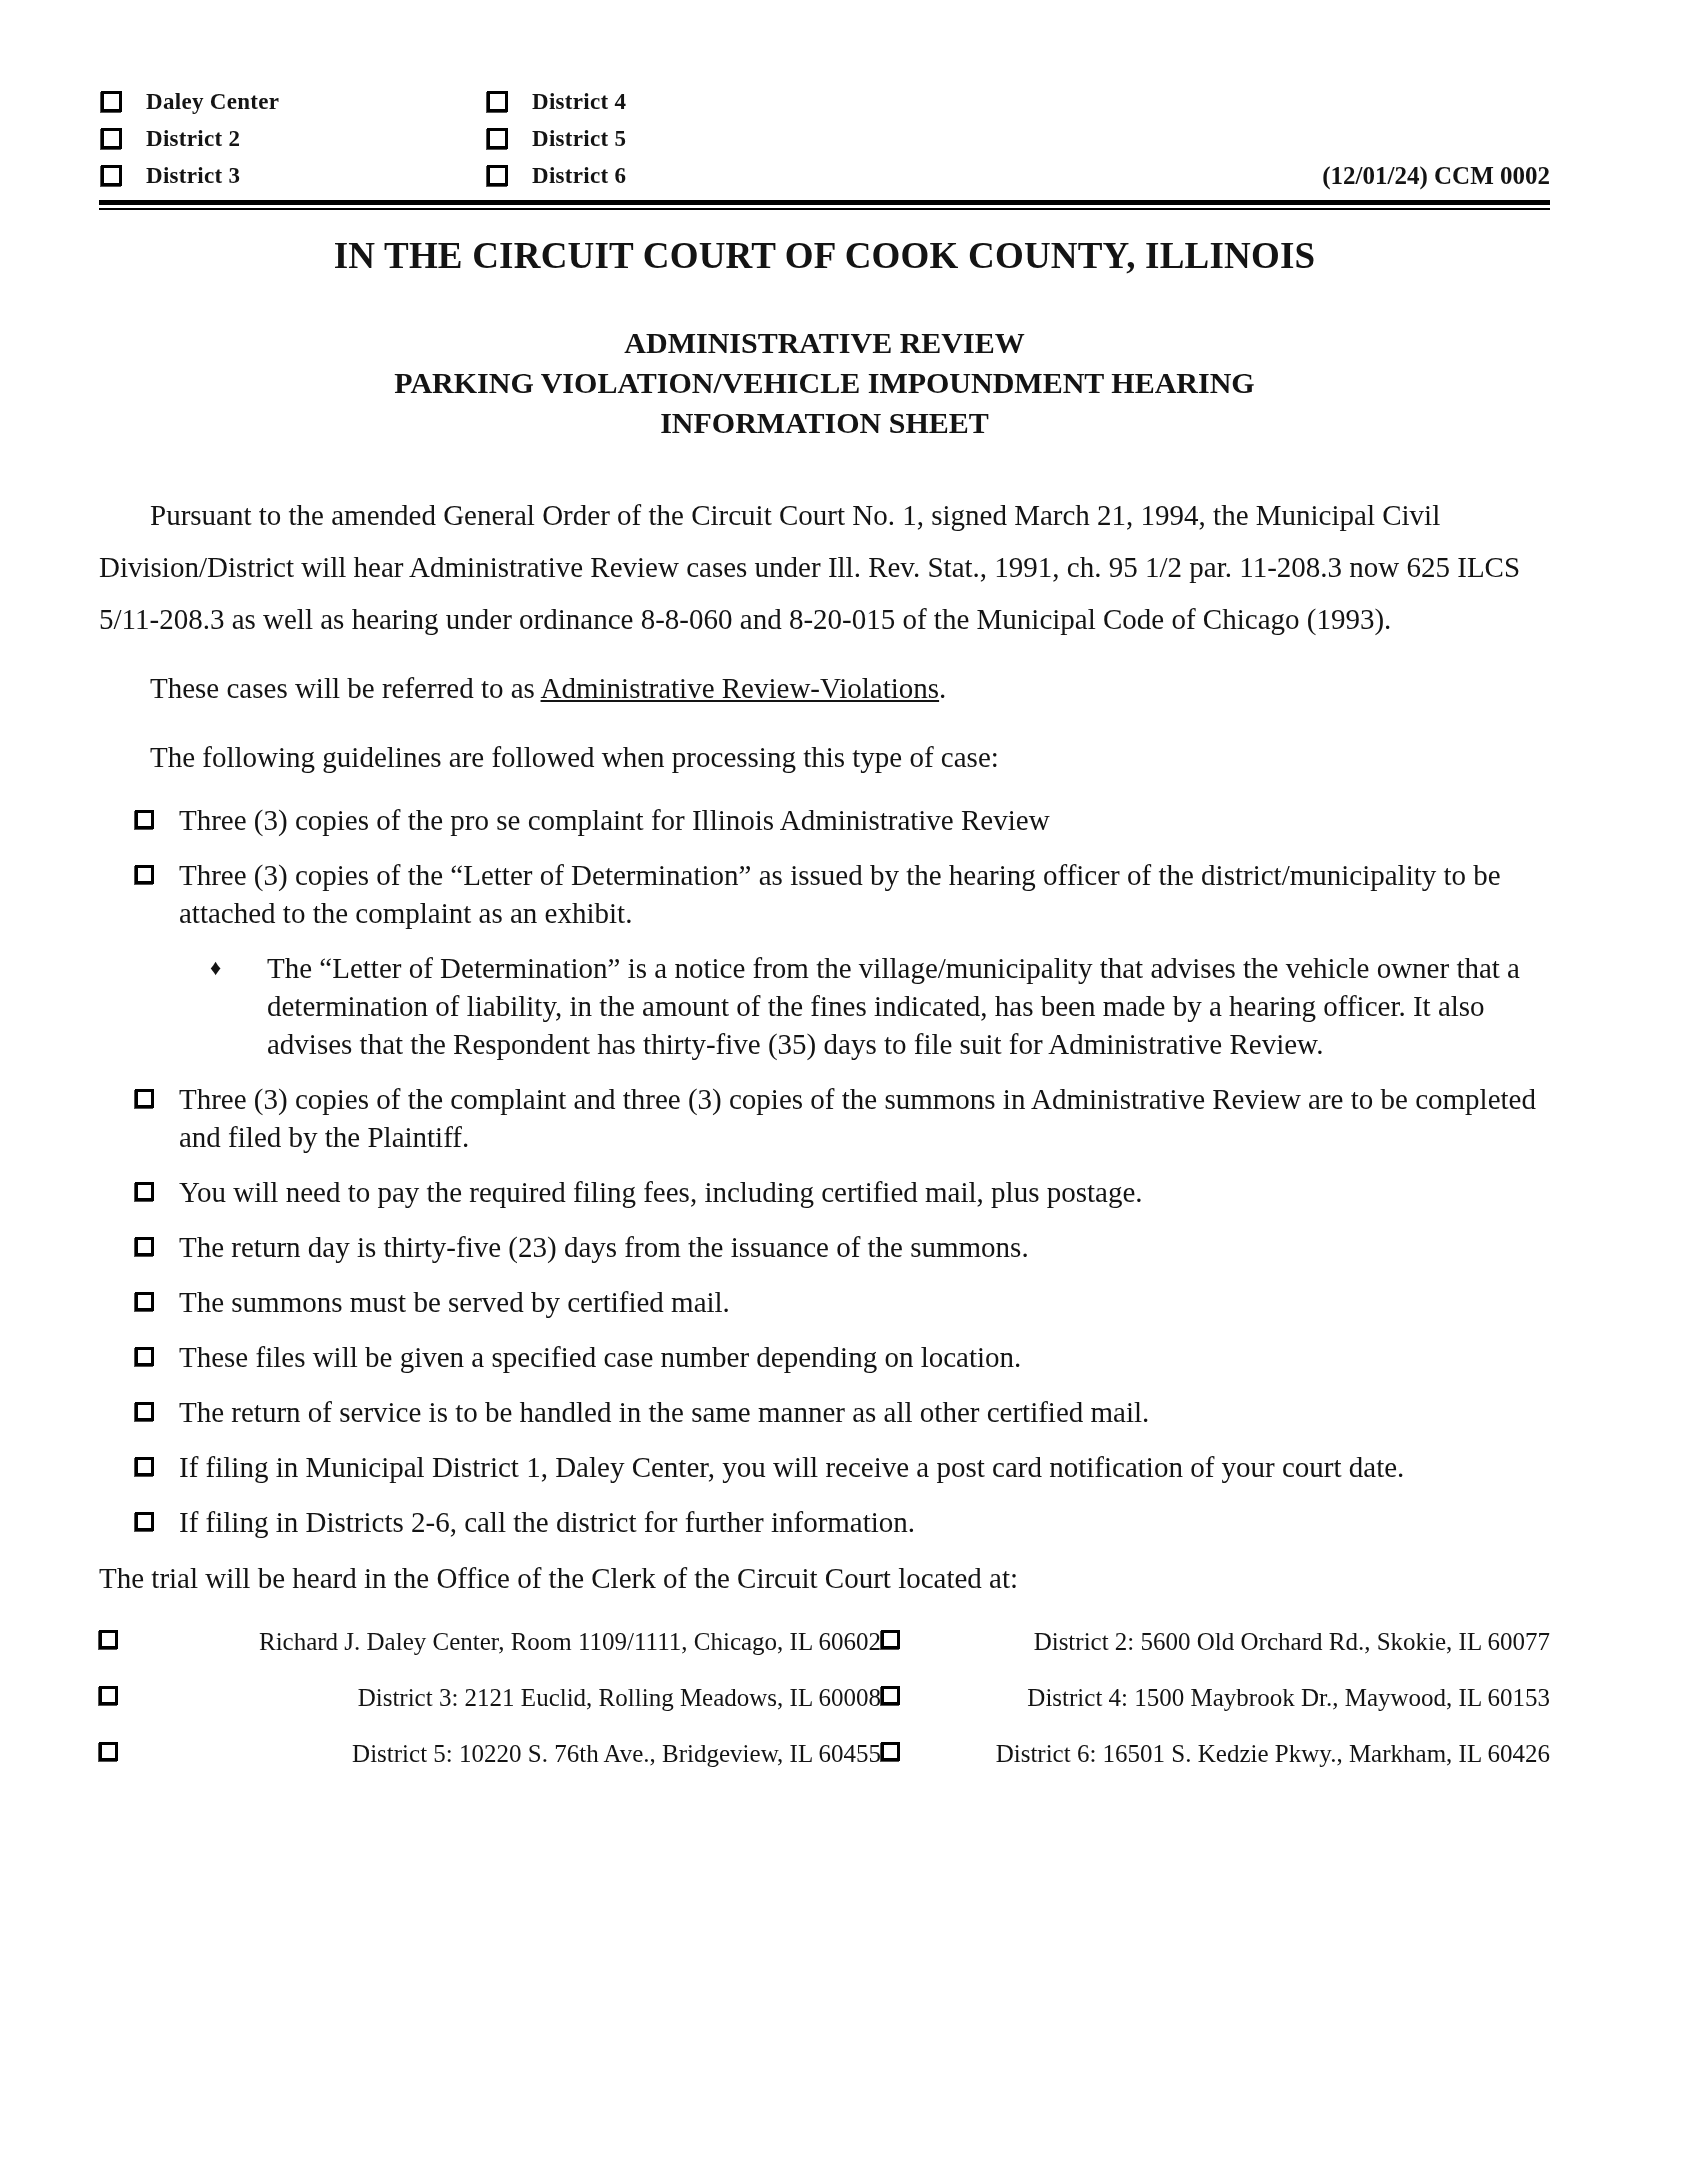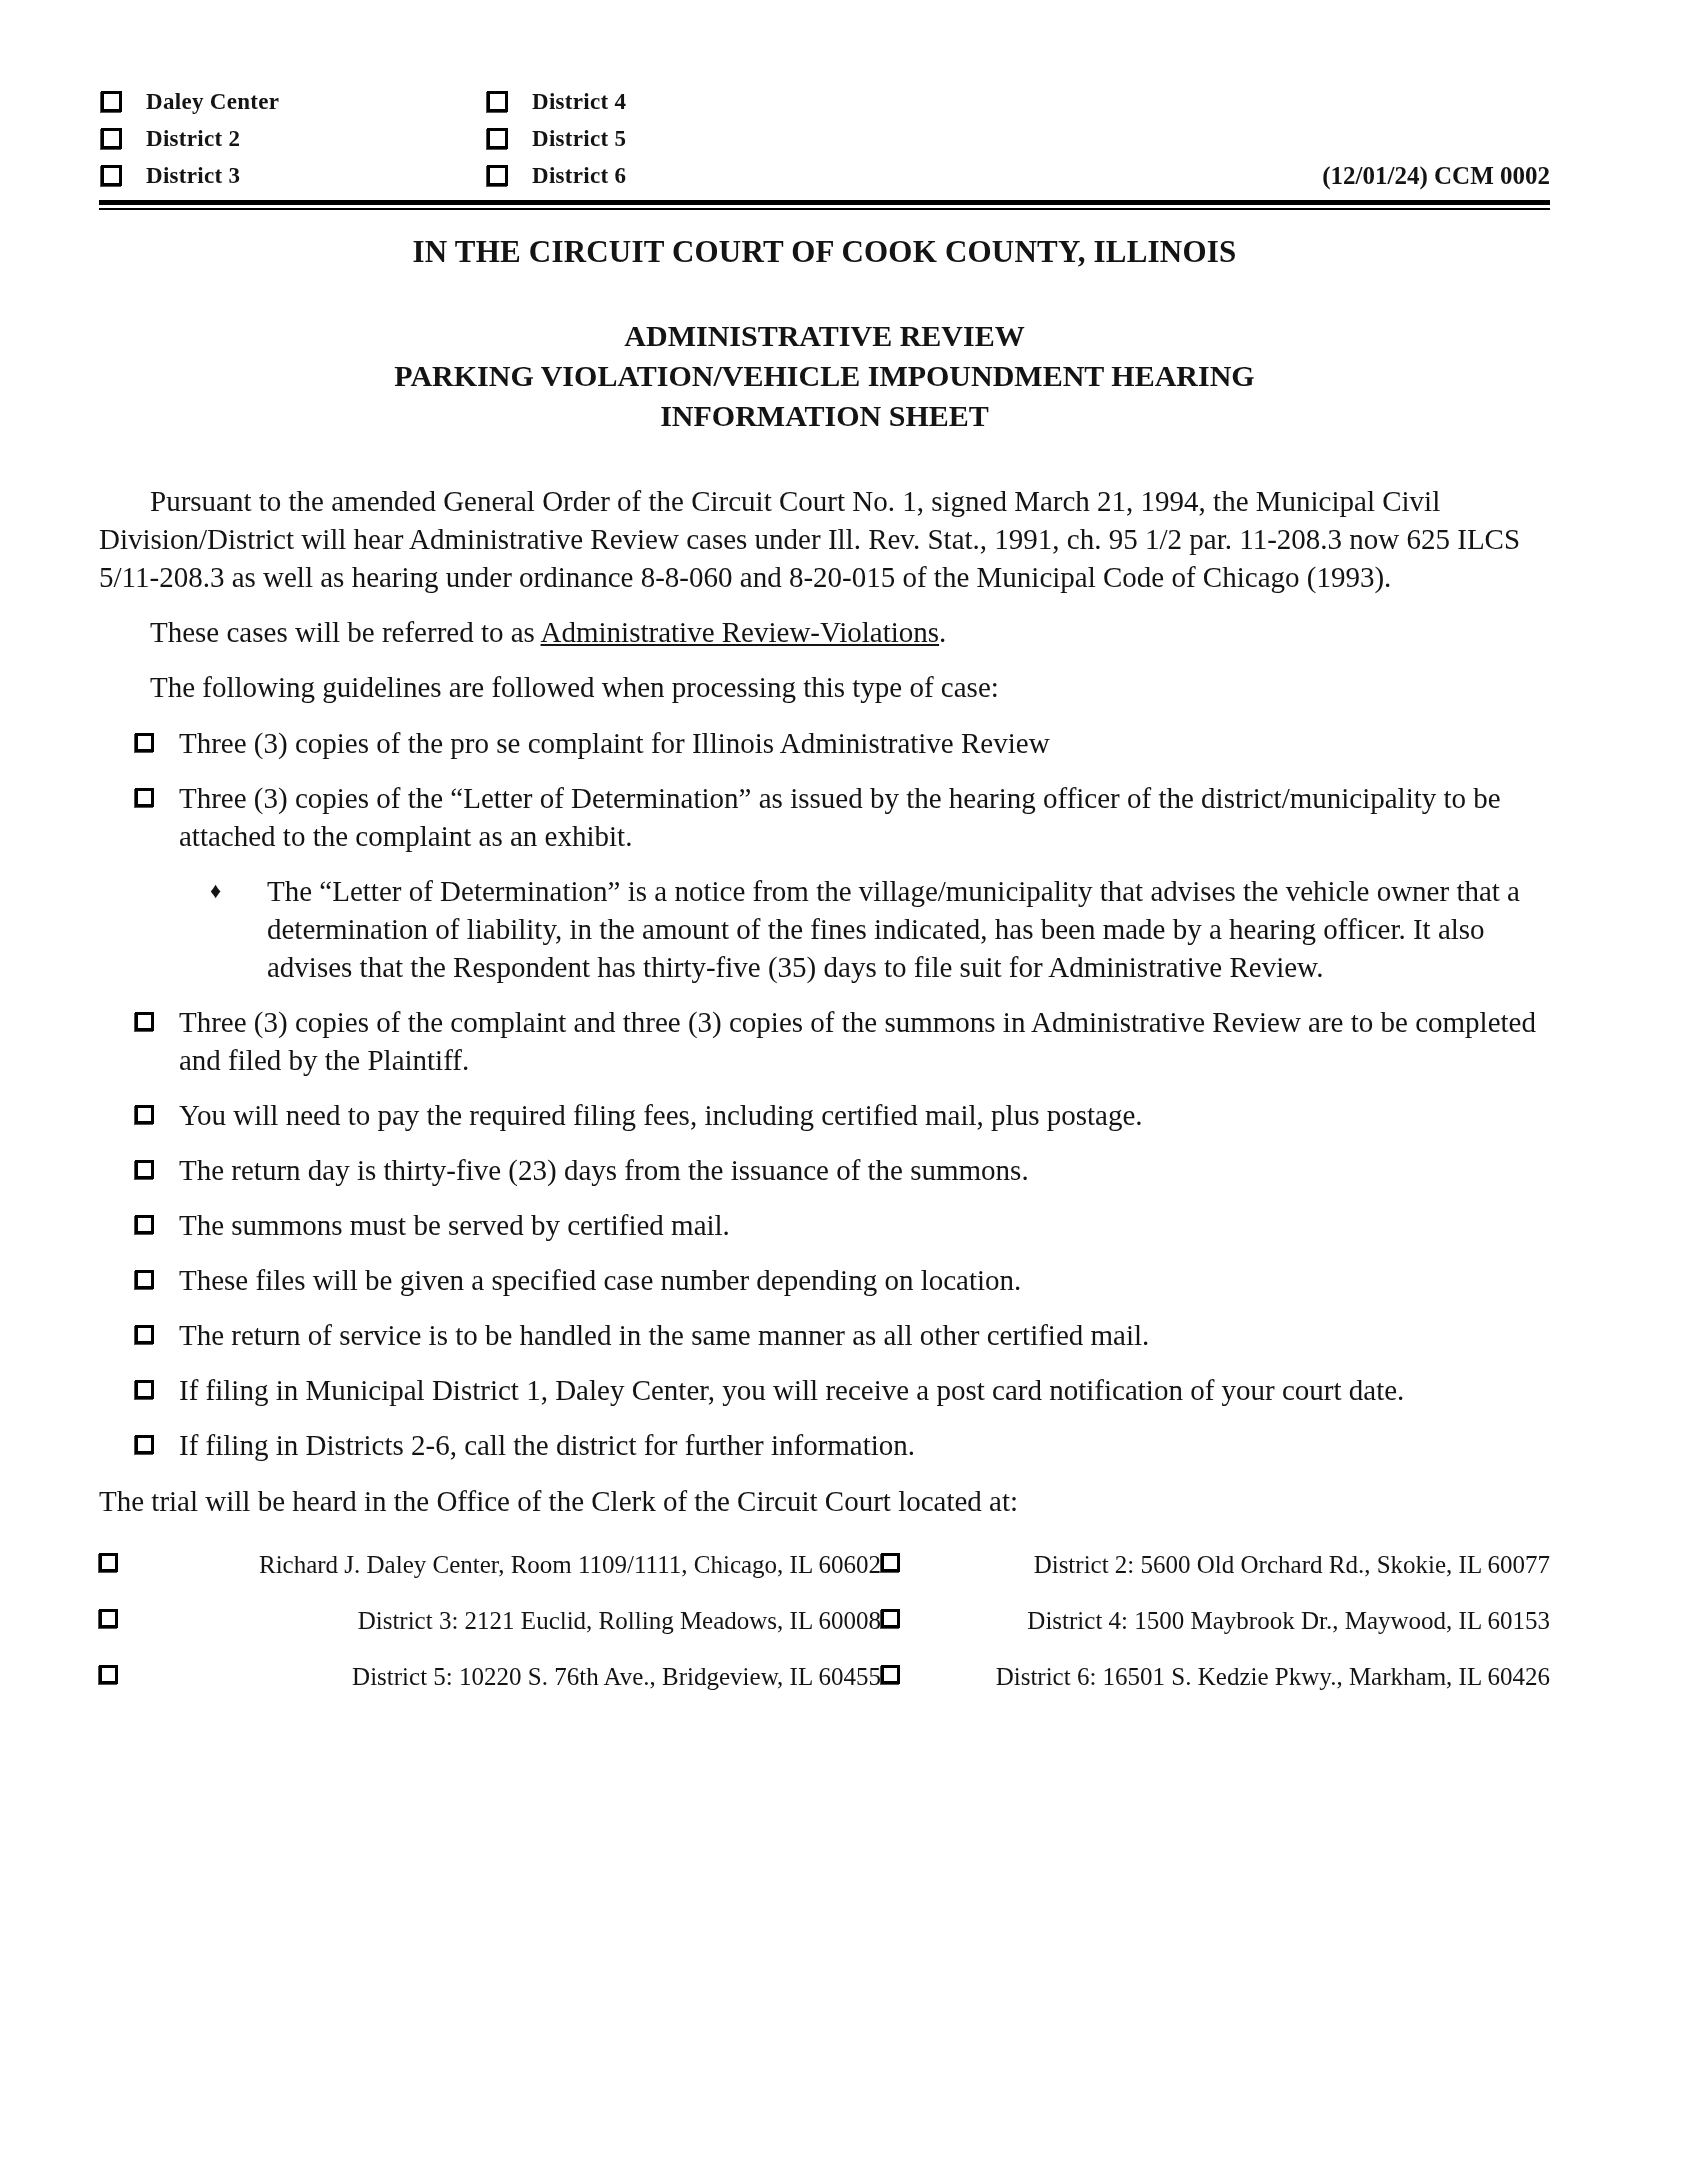--- a/index.html
+++ b/index.html
@@ -59,35 +59,35 @@
     background: #fff;
     box-shadow: -1px 1px 0 #555;
   }
   .cb.small { width: 19px; height: 19px; border-width: 3px; }
 
   
   .court-title {
     margin-top: 24px;
     text-align: center;
     font-weight: bold;
-    font-size: 31px;
+    font-size: 37px;
     letter-spacing: 0.2px;
   }
   .doc-title {
     margin-top: 46px;
     text-align: center;
     font-weight: bold;
     font-size: 30px;
     line-height: 40px;
   }
 
   
   .para {
     font-size: 29px;
-    line-height: 38px;
+    line-height: 52px;
     margin-top: 17px;
   }
   .para.first { margin-top: 46px; }
   .indent { text-indent: 51px; }
   .u { text-decoration: underline; }
 
   
   .glist { margin-top: 18px; }
   .gitem {
     display: flex;

